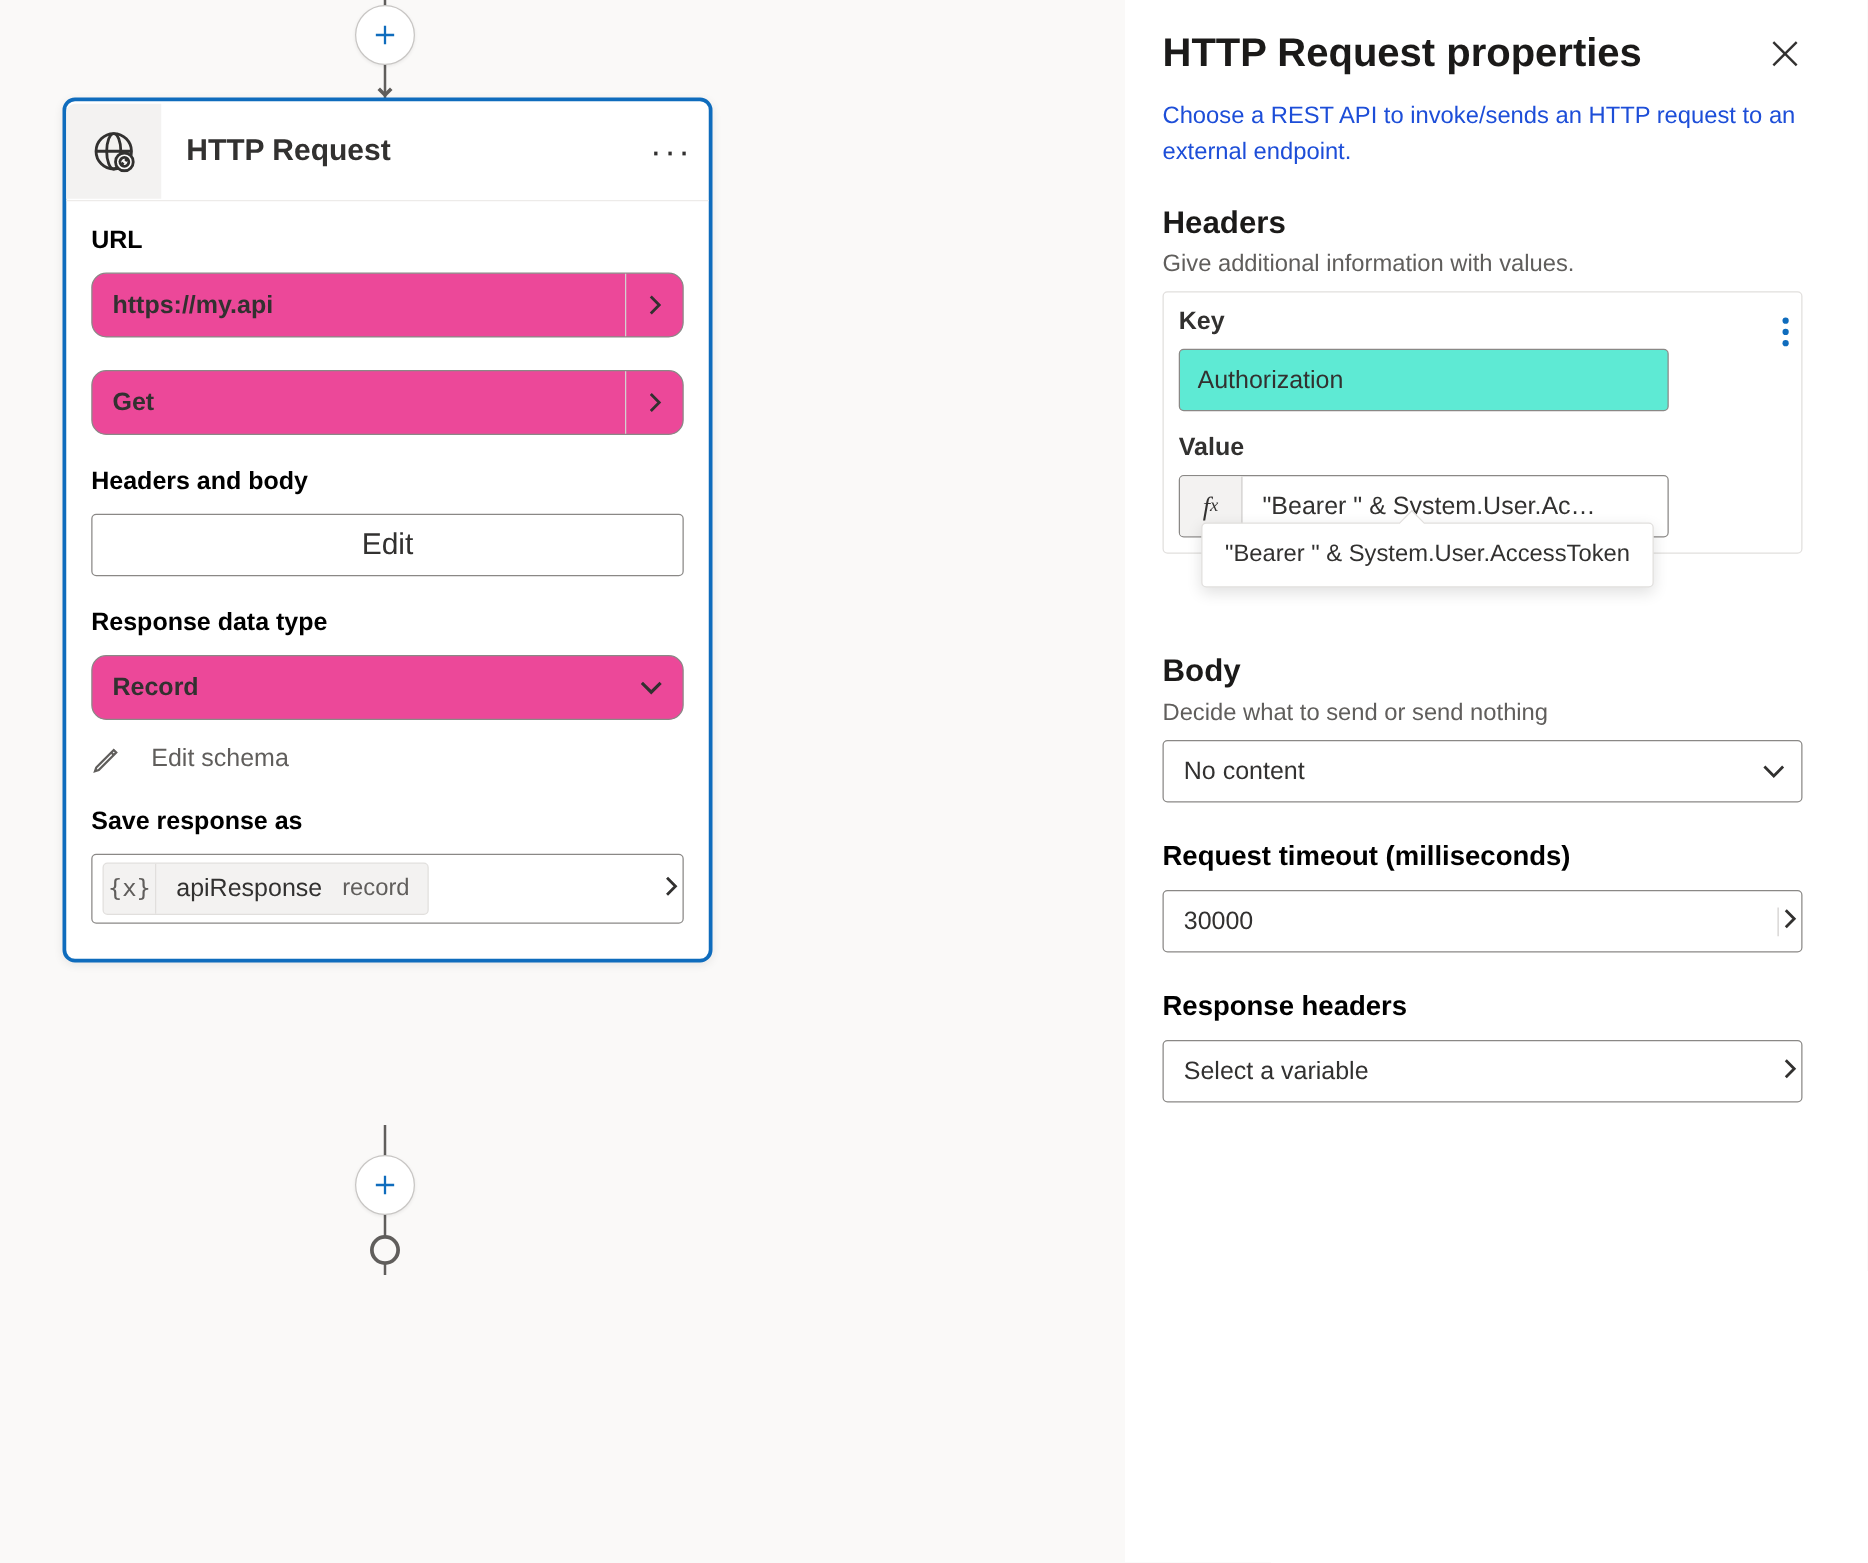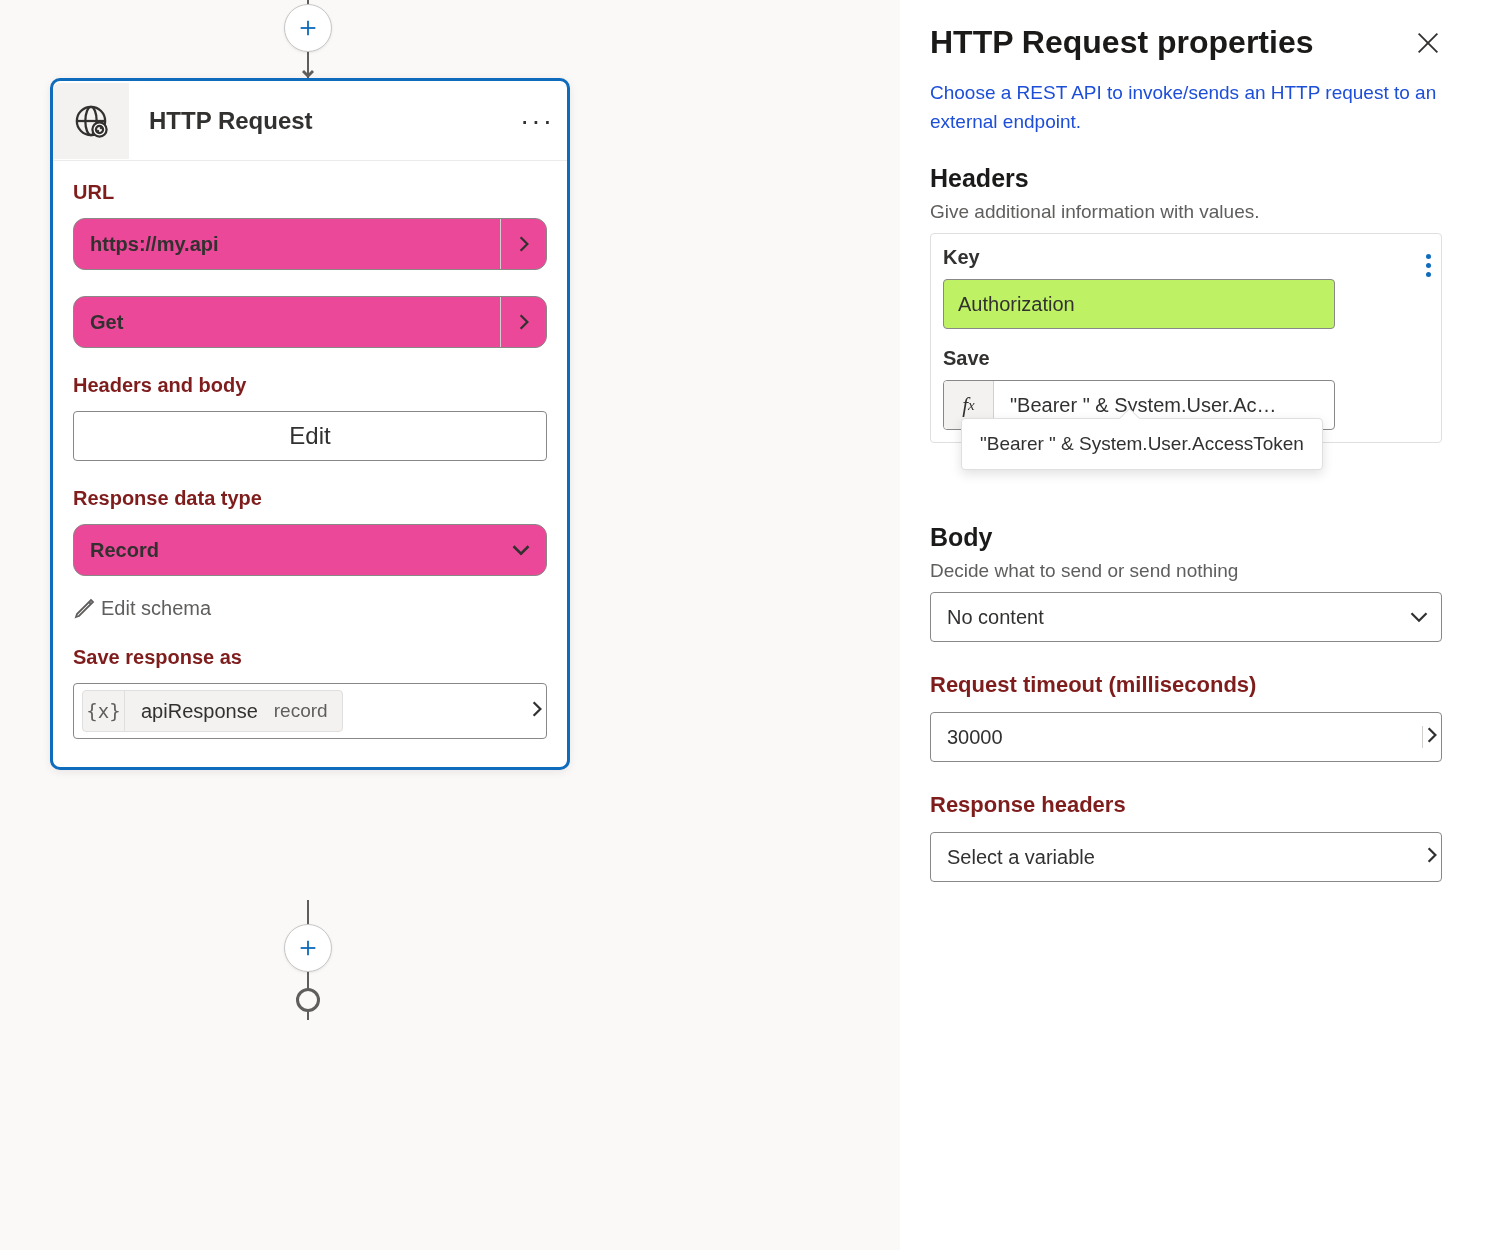--- a/index.html
+++ b/index.html
@@ -111,21 +111,21 @@
     letter-spacing: 2px;
     color: #323130;
   }
   .node-body {
     padding: 20px;
   }
   .field-group { margin-bottom: 26px; }
   .field-label {
     font-size: 20px;
     font-weight: 600;
-    color: #7f1d1d;
+    color: #000000;
     margin-bottom: 14px;
     display: block;
   }
   .input-wrap {
     position: relative;
     border: 1px solid #8a8886;
     border-radius: 12px;
     height: 52px;
     display: flex;
     align-items: center;
@@ -162,22 +162,22 @@
     display: flex;
     align-items: center;
     justify-content: center;
     font-size: 24px;
     color: #323130;
     cursor: pointer;
     background: #fff;
   }
   .edit-schema {
     display: flex;
-    align-items: center;
-    gap: 4px;
+    align-items: flex-start;
+    gap: 24px;
     margin-top: 20px;
     cursor: pointer;
     color: #605e5c;
     font-size: 20px;
   }
   .pencil { width: 24px; height: 24px; }
 
   .pill-row {
     border: 1px solid #8a8886;
     border-radius: 4px;
@@ -268,21 +268,21 @@
   }
   .plain-input {
     width: 100%;
     border: 1px solid #8a8886;
     border-radius: 4px;
     height: 50px;
     padding: 0 14px;
     font-size: 20px;
     color: #323130;
     font-family: inherit;
-    background: #bef264;
+    background: #5eead4;
   }
   .plain-input-narrow { width: 392px; }
   .kebab {
     position: absolute;
     right: 10px;
     top: 20px;
     cursor: pointer;
     color: #0f6cbd;
   }
   .kebab-dots { display: flex; flex-direction: column; gap: 4px; }
@@ -487,21 +487,21 @@
   <div class="header-row">
     <div class="kebab">
       <div class="kebab-dots">
           <span></span>
           <span></span>
           <span></span>
         </div>
     </div>
     <span class="row-label">Key</span>
     <input class="plain-input plain-input-narrow" value="Authorization" style="">
-    <span class="row-label" style="margin-top:18px;">Save</span>
+    <span class="row-label" style="margin-top:18px;">Value</span>
     <div class="fx-wrap">
       <div class="fx-badge">f<span style="font-size:15px;">x</span></div>
       <div class="fx-val">"Bearer " &amp; System.User.Ac…</div>
     </div>
     <div class="tooltip-pop">"Bearer " &amp; System.User.AccessToken</div>
   </div>
 
   <div style="height:54px;"></div>
 
   <div class="section-heading">Body</div>

